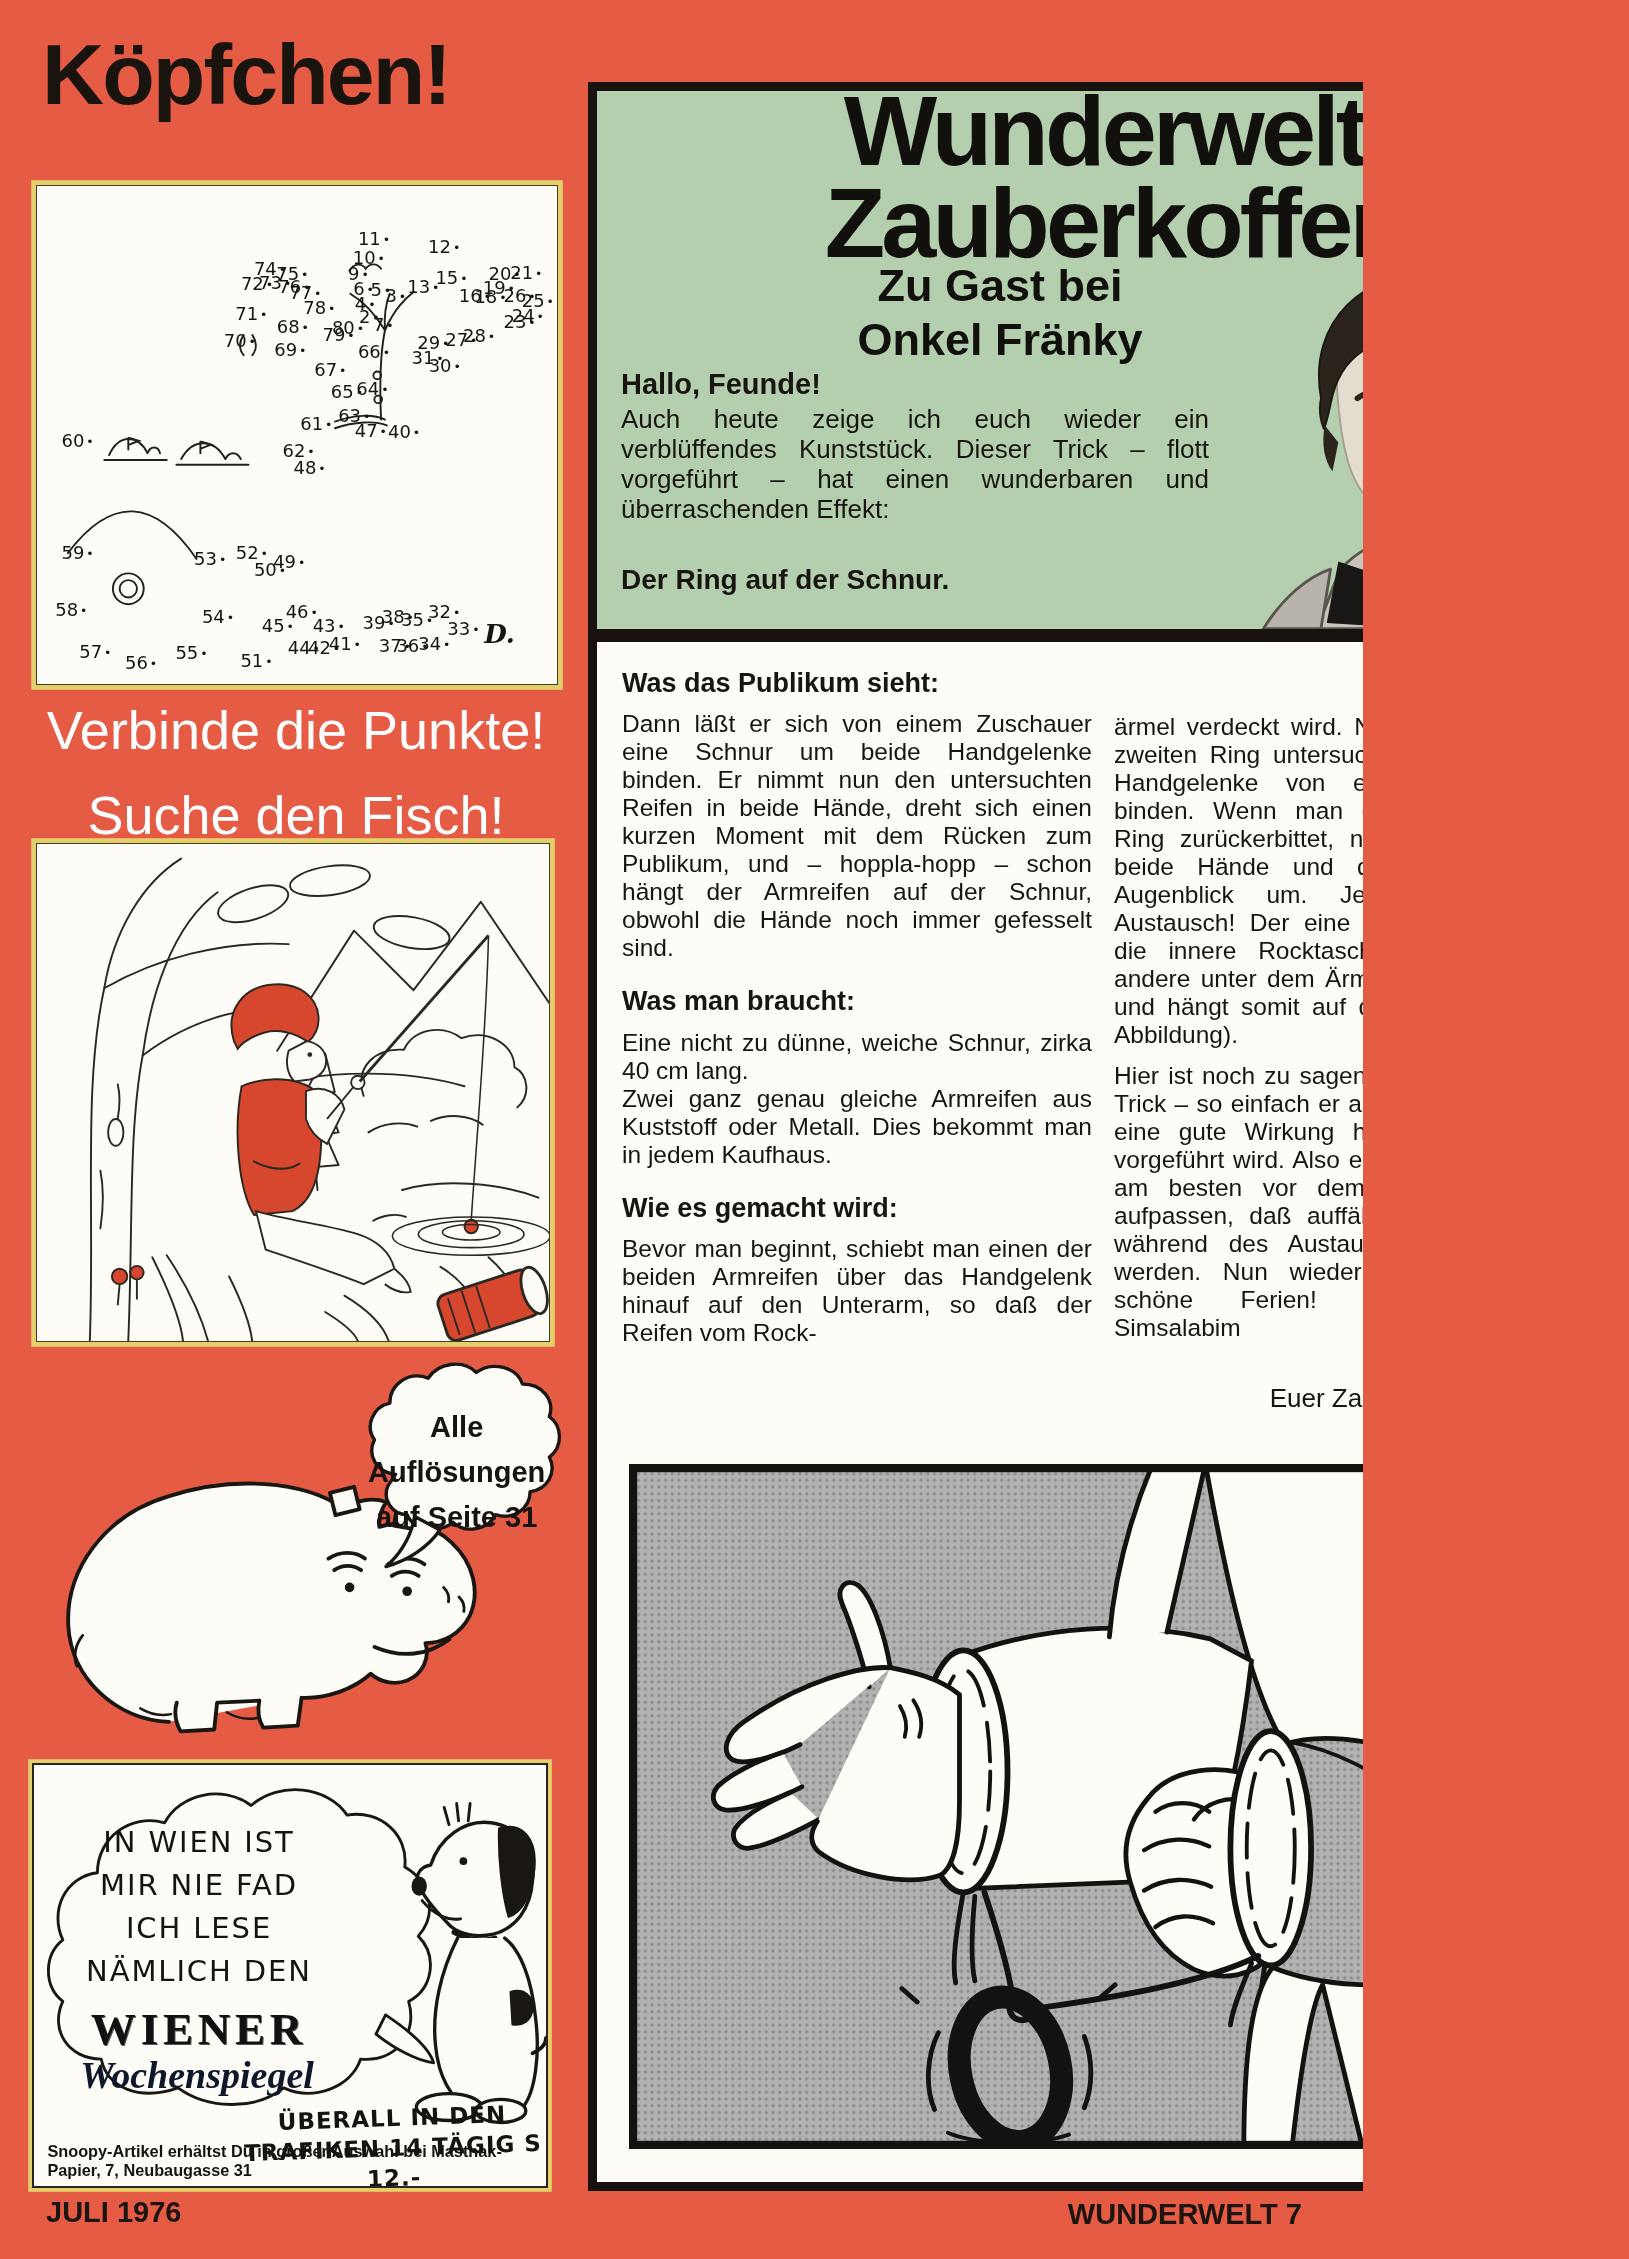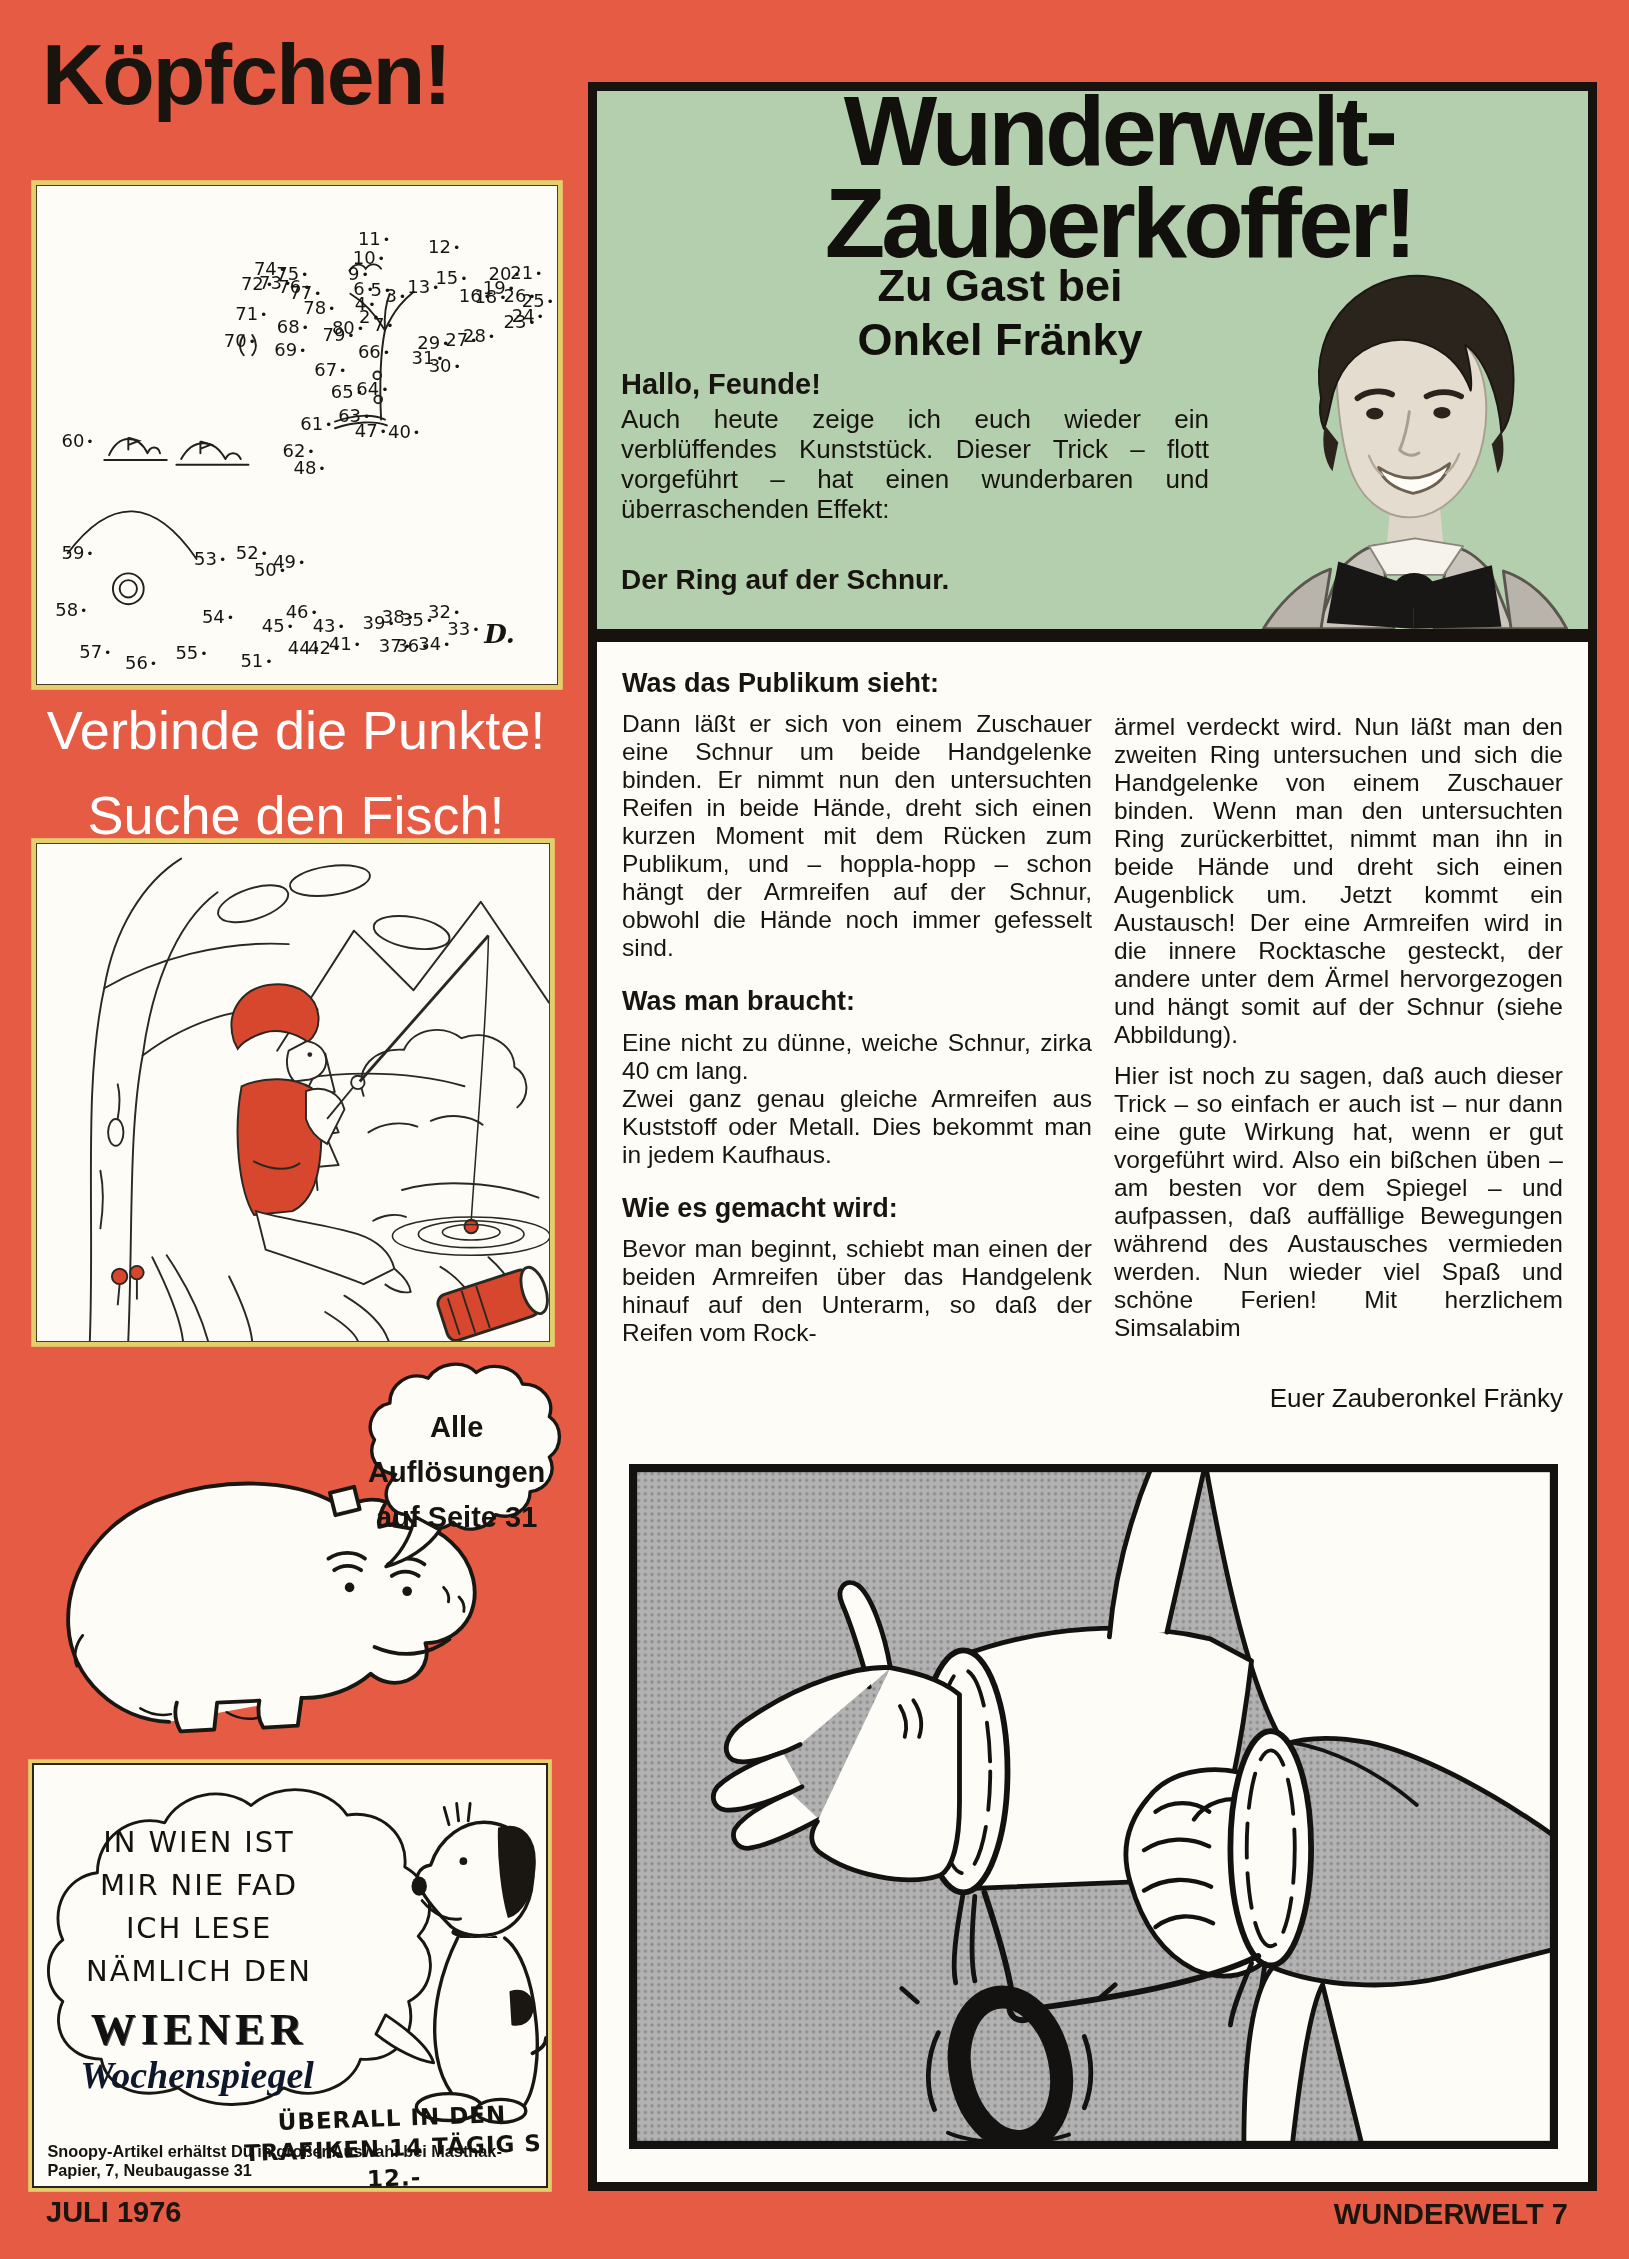--- a/index.html
+++ b/index.html
@@ -1,16 +1,16 @@
 <!DOCTYPE html>
 <html><head>
 <meta charset="utf-8">
 <style>
   html,body{margin:0;padding:0;background:#e65b43;}
-  .page{position:relative;width:1629px;height:2260px;background:#e65b43;overflow:hidden;
+  .page{position:relative;width:1363px;height:2260px;background:#e65b43;overflow:hidden;
         font-family:"Liberation Sans",sans-serif;color:#181410;}
   .abs{position:absolute;}
 
   
   .kopf-title{left:42px;top:25px;font-size:86px;font-weight:bold;letter-spacing:-1.9px;color:#1a140e;}
   .puzzle-box{left:36px;top:185px;width:520px;height:498px;background:#fdfcf7;
               border:1.9px solid #4a3c22;box-shadow:0 0 0 4.8px #e4cf6d;}
   .dots-layer{position:absolute;left:12px;top:0;width:100%;height:100%;}
   .dotnum{position:absolute;font-family:"DejaVu Sans",sans-serif;font-size:18px;color:#171513;
           transform:translate(-50%,-50%);white-space:nowrap;}

